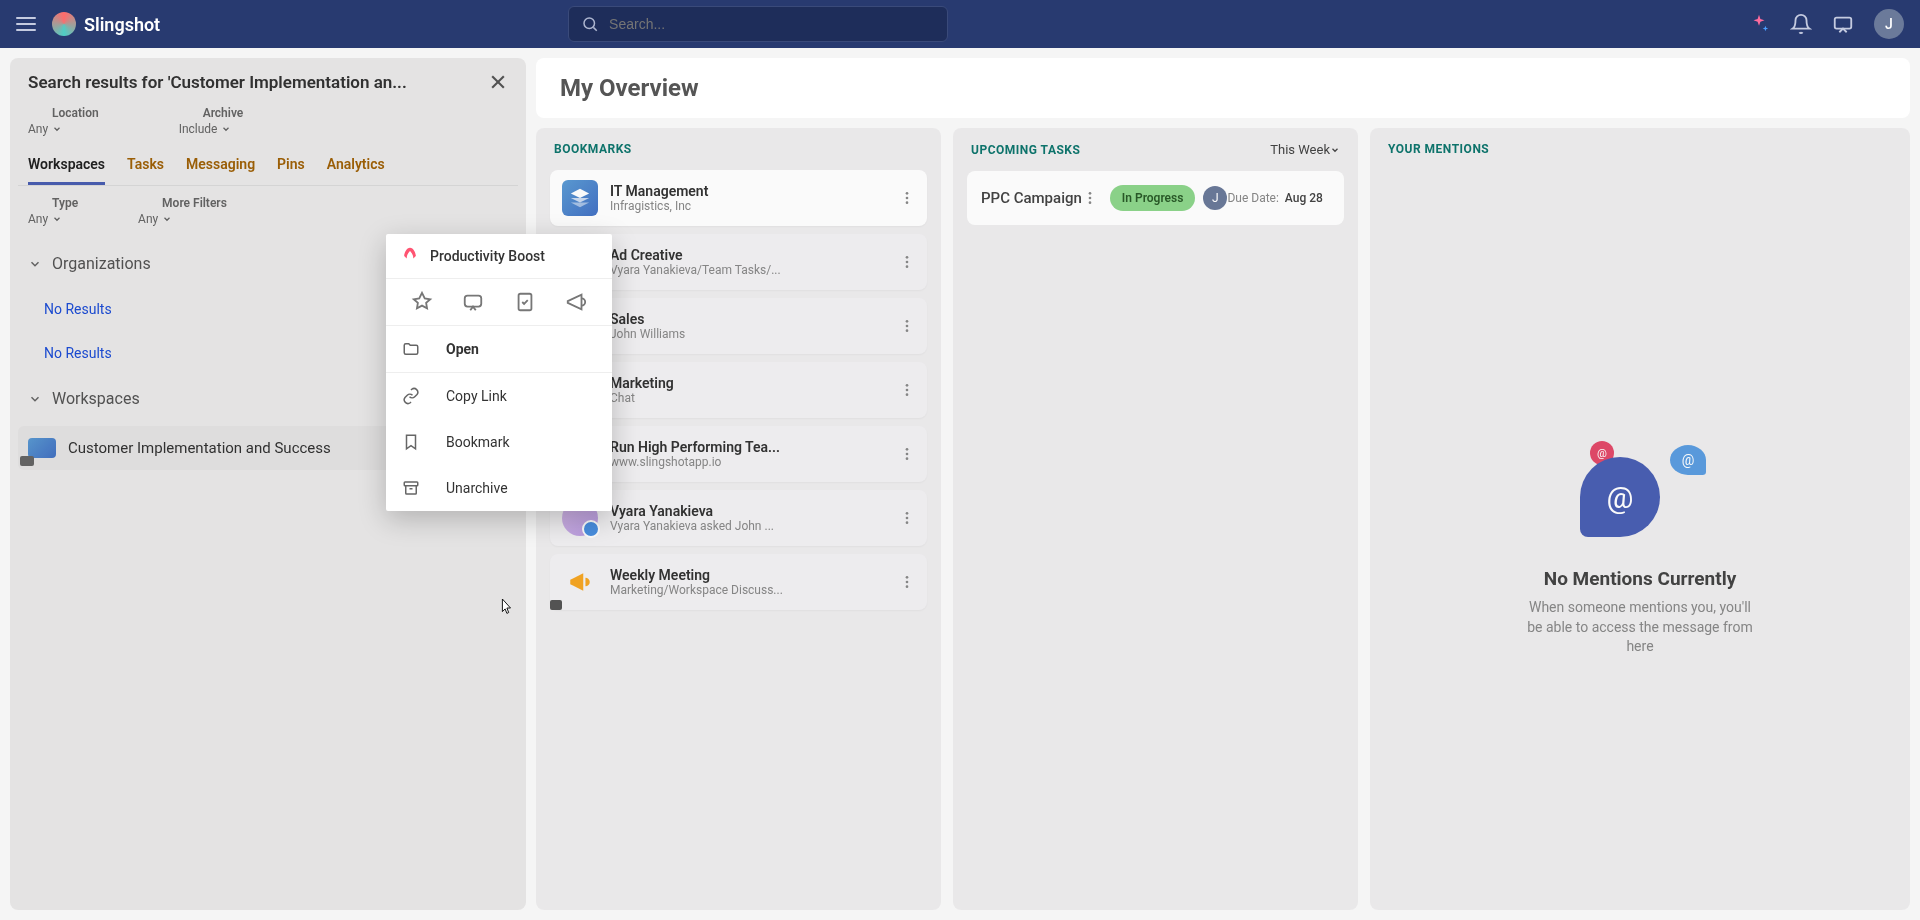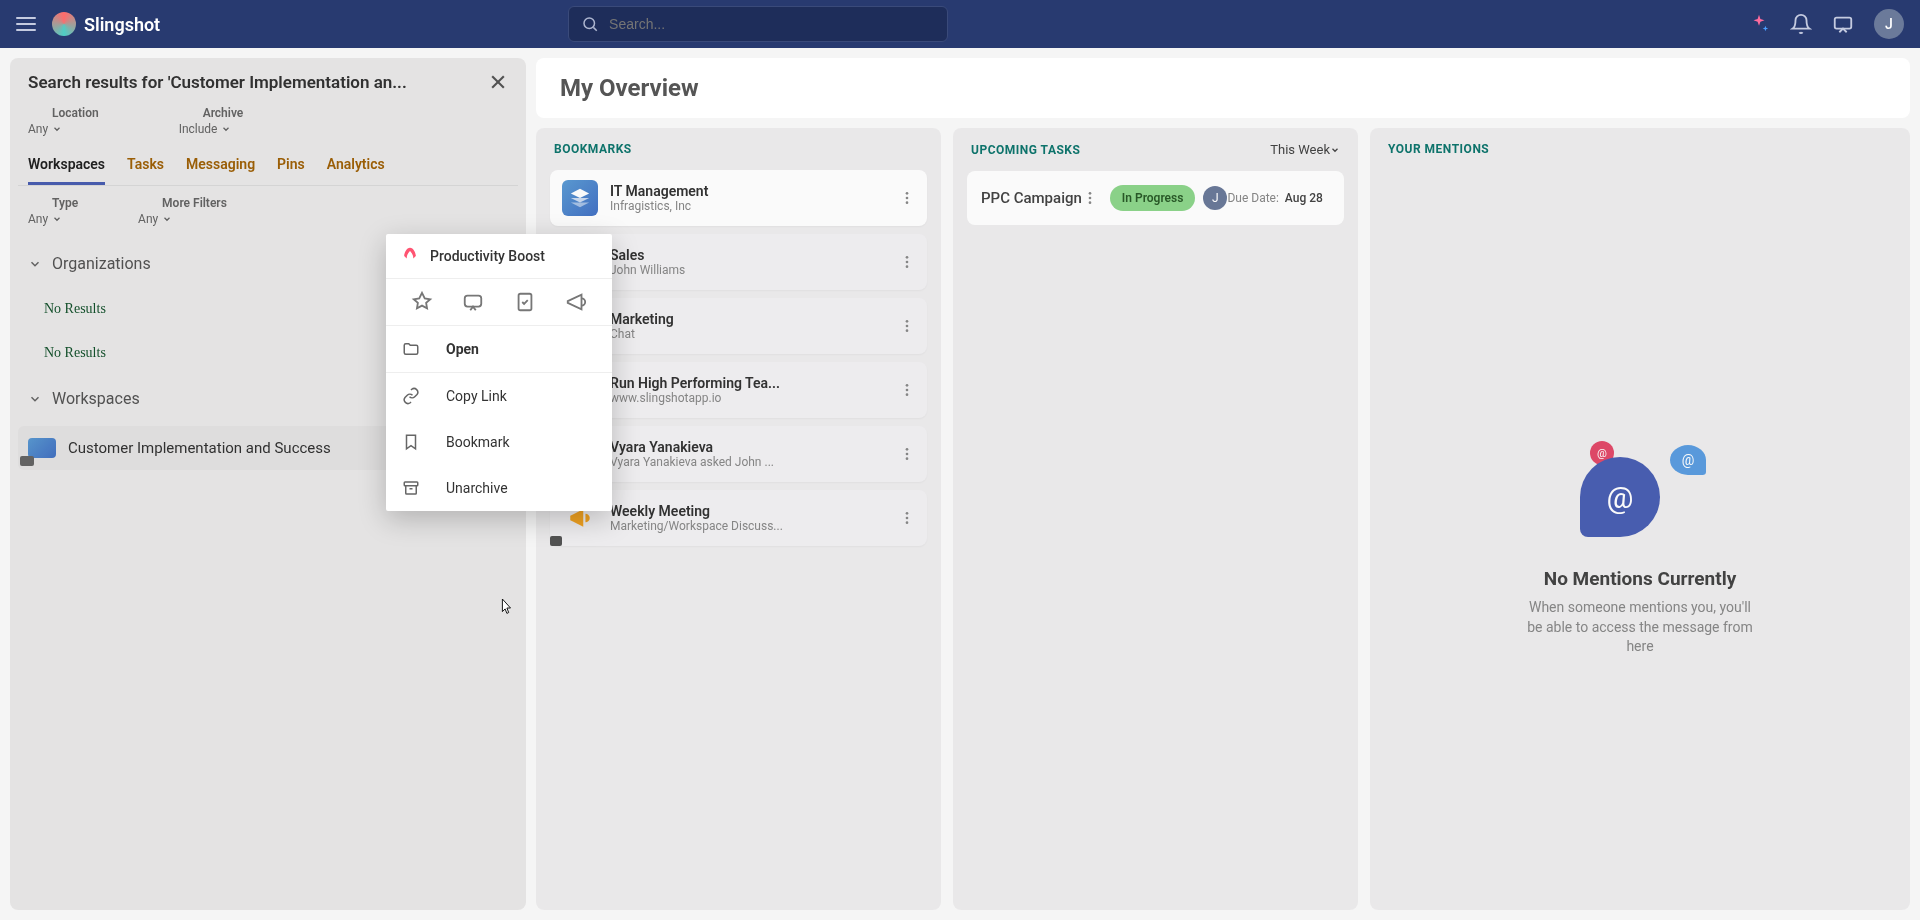--- a/index.html
+++ b/index.html
@@ -37,21 +37,21 @@
 
 .tabs-row { display: flex; gap: 22px; padding: 0 10px; border-bottom: 1px solid #ddd; }
 .tab { font-size: 14px; font-weight: 600; color: #a16207; padding: 8px 0 10px; cursor: pointer; }
 .tab.active { color: #222; border-bottom: 3px solid #4a5fb3; }
 
 .filter-row2 { display: flex; gap: 60px; padding: 10px 10px 14px; }
 
 .section-header { display: flex; align-items: center; gap: 10px; padding: 14px 10px; cursor: pointer; }
 .section-chev { width: 14px; height: 14px; color: #666; }
 .section-title { font-size: 16px; font-weight: 400; color: #555; }
-.no-results { padding: 14px 26px; color: #14532d; font-size: 14px; font-family: Liberation Serif, serif; }
+.no-results { padding: 14px 26px; color: #1d4ed8; font-size: 14px; }
 
 .workspace-item { display: flex; align-items: center; padding: 12px 10px; background: #e8e7e7; border-radius: 6px; margin: 4px 0; gap: 12px; position: relative; }
 .ws-icon { width: 28px; height: 20px; border-radius: 4px; background: linear-gradient(135deg, #5b9bd5, #4472c4); }
 .ws-badge-sm { position: absolute; left: 2px; bottom: 4px; width: 14px; height: 10px; background: #666; border-radius: 2px; }
 .ws-name { font-size: 15px; color: #333; flex: 1; }
 .ws-more { cursor: pointer; color: #888; }
 
 
 .content { flex: 1; display: flex; flex-direction: column; gap: 10px; }
 .overview-header { background: white; border-radius: 8px; padding: 16px 24px; }
@@ -274,20 +274,36 @@
                 <div class="bm-title">IT Management</div>
                 <div class="bm-sub">Infragistics, Inc</div>
               </div>
               <svg class="bm-more" width="16" height="16" viewBox="0 0 24 24" fill="currentColor">
                 <circle cx="12" cy="5" r="2"></circle>
                 <circle cx="12" cy="12" r="2"></circle>
                 <circle cx="12" cy="19" r="2"></circle>
               </svg>
             </div>
             <div class="bm-item dim">
+              <div class="bm-icon check-yellow">
+                <svg width="20" height="20" viewBox="0 0 24 24" fill="none" stroke="#b8860b" stroke-width="2">
+                  <rect x="5" y="3" width="14" height="18" rx="2"></rect>
+                </svg>
+              </div>
+              <div class="bm-text">
+                <div class="bm-title">Ad Creative</div>
+                <div class="bm-sub">Vyara Yanakieva/Team Tasks/...</div>
+              </div>
+              <svg class="bm-more" width="16" height="16" viewBox="0 0 24 24" fill="currentColor">
+                <circle cx="12" cy="5" r="2"></circle>
+                <circle cx="12" cy="12" r="2"></circle>
+                <circle cx="12" cy="19" r="2"></circle>
+              </svg>
+            </div>
+            <div class="bm-item dim">
               <div class="bm-icon chart">
                 <svg width="22" height="22" viewBox="0 0 24 24">
                   <rect x="3" y="12" width="4" height="8" fill="#4a90e2"></rect>
                   <rect x="10" y="8" width="4" height="12" fill="#7ed321"></rect>
                   <rect x="17" y="4" width="4" height="16" fill="#f5a623"></rect>
                 </svg>
               </div>
               <div class="bm-text">
                 <div class="bm-title">Sales</div>
                 <div class="bm-sub">John Williams</div>

